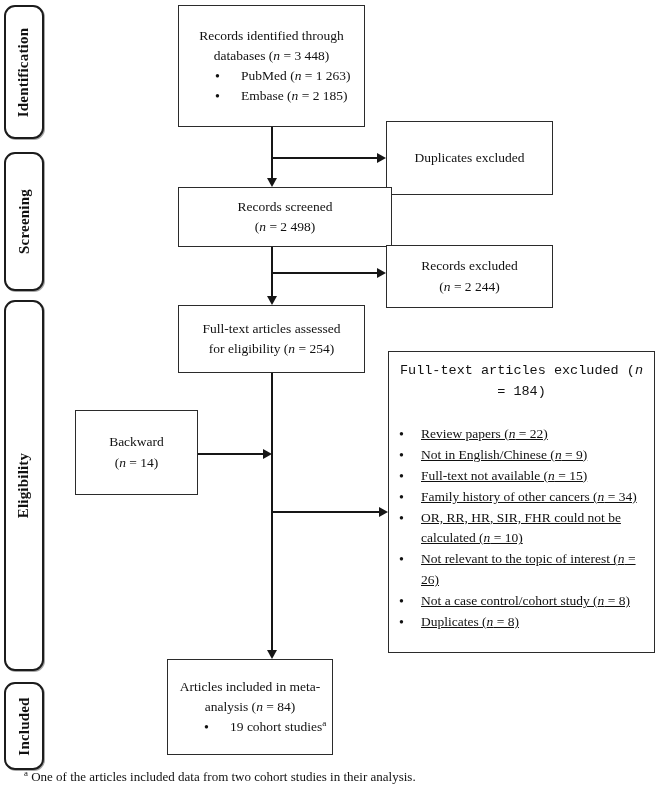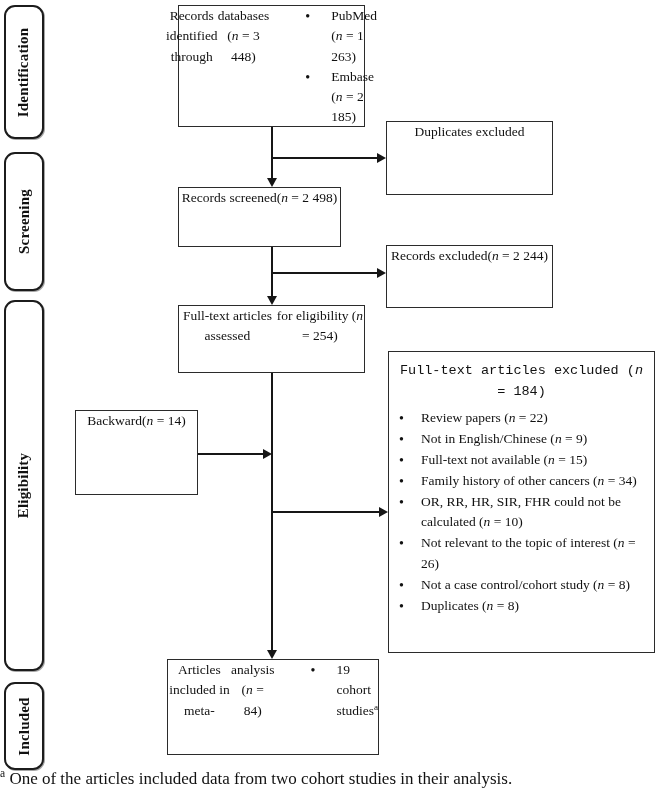--- a/index.html
+++ b/index.html
@@ -23,44 +23,44 @@
     white-space:nowrap;
     font-weight:bold;font-size:15px;letter-spacing:.2px;
   }
   
   .fbox{
     position:absolute;background:#fff;
     border:1.5px solid #2b2b2b;
     font-size:13.5px;line-height:1.5;
     box-sizing:border-box;
   }
-  .fbox.center{display:flex;flex-direction:row;justify-content:center;text-align:center;}
+  .fbox.center{display:flex;flex-direction:column;justify-content:center;text-align:center;}
   .bline{text-align:center;}
   .blist{list-style:none;margin:0;padding:0;text-align:left;}
   .blist li{position:relative;}
   .blist li::before{content:"\2022";position:absolute;font-size:14px;}
   
   .blist.inset{margin-left:26px;}
   .blist.inset li{padding-left:36px;}
   .blist.inset li::before{left:10px;}
   
-  .xlist{margin-top:2px;}
+  .xlist{margin-top:18px;text-decoration:underline;}
   .xlist li{padding-left:32px;padding-right:2px;}
   .xlist li::before{left:10px;}
   .xtitle{text-align:center;padding:9px 4px 3px 4px;font-family:Liberation Mono, monospace;}
   sup{font-size:.68em;line-height:0;}
   
   .vline,.hline{position:absolute;background:#161616;}
   .vline{width:2px;}
   .hline{height:2px;}
   .ah{position:absolute;width:0;height:0;}
   .ah.down{border-left:5px solid transparent;border-right:5px solid transparent;border-top:9px solid #161616;}
   .ah.right{border-top:5px solid transparent;border-bottom:5px solid transparent;border-left:9px solid #161616;}
   
-  .footnote{position:absolute;left:0;top:769px;font-size:17px;}
+  .footnote{position:absolute;left:24px;top:769px;font-size:13px;}
 </style>
 </head>
 <body>
 
 <div class="canvas">
 
   <div class="stage" style="top:5px;height:130px">
     <span class="stage-label">Identification</span>
   </div>
   <div class="stage" style="top:152px;height:135px">
@@ -97,21 +97,21 @@
     <ul class="blist inset">
       <li>PubMed (<i>n</i> = 1 263)</li>
       <li>Embase (<i>n</i> = 2 185)</li>
     </ul>
   </div>
 
   <div class="fbox center" style="left:386px;top:121px;width:167px;height:74px">
     <div class="bline">Duplicates excluded</div>
   </div>
 
-  <div class="fbox center" style="left:178px;top:187px;width:163px;height:60px">
+  <div class="fbox center" style="left:178px;top:187px;width:214px;height:60px">
     <div class="bline">Records screened</div>
     <div class="bline">(<i>n</i> = 2 498)</div>
   </div>
 
   <div class="fbox center" style="left:386px;top:245px;width:167px;height:63px">
     <div class="bline">Records excluded</div>
     <div class="bline">(<i>n</i> = 2 244)</div>
   </div>
 
   <div class="fbox center" style="left:178px;top:305px;width:187px;height:68px">
@@ -131,21 +131,21 @@
       <li>Not in English/Chinese (<i>n</i> = 9)</li>
       <li>Full-text not available (<i>n</i> = 15)</li>
       <li>Family history of other cancers (<i>n</i> = 34)</li>
       <li>OR, RR, HR, SIR, FHR could not be calculated (<i>n</i> = 10)</li>
       <li>Not relevant to the topic of interest (<i>n</i> = 26)</li>
       <li>Not a case control/cohort study (<i>n</i> = 8)</li>
       <li>Duplicates (<i>n</i> = 8)</li>
     </ul>
   </div>
 
-  <div class="fbox center" style="left:167px;top:659px;width:212px;height:96px">
+  <div class="fbox center" style="left:167px;top:659px;width:166px;height:96px">
     <div class="bline">Articles included in meta-</div>
     <div class="bline">analysis (<i>n</i> = 84)</div>
     <ul class="blist inset">
       <li>19 cohort studies<sup>a</sup></li>
     </ul>
   </div>
 
   <div class="footnote"><sup>a</sup> One of the articles included data from two cohort studies in their analysis.</div>
 
 </div>

